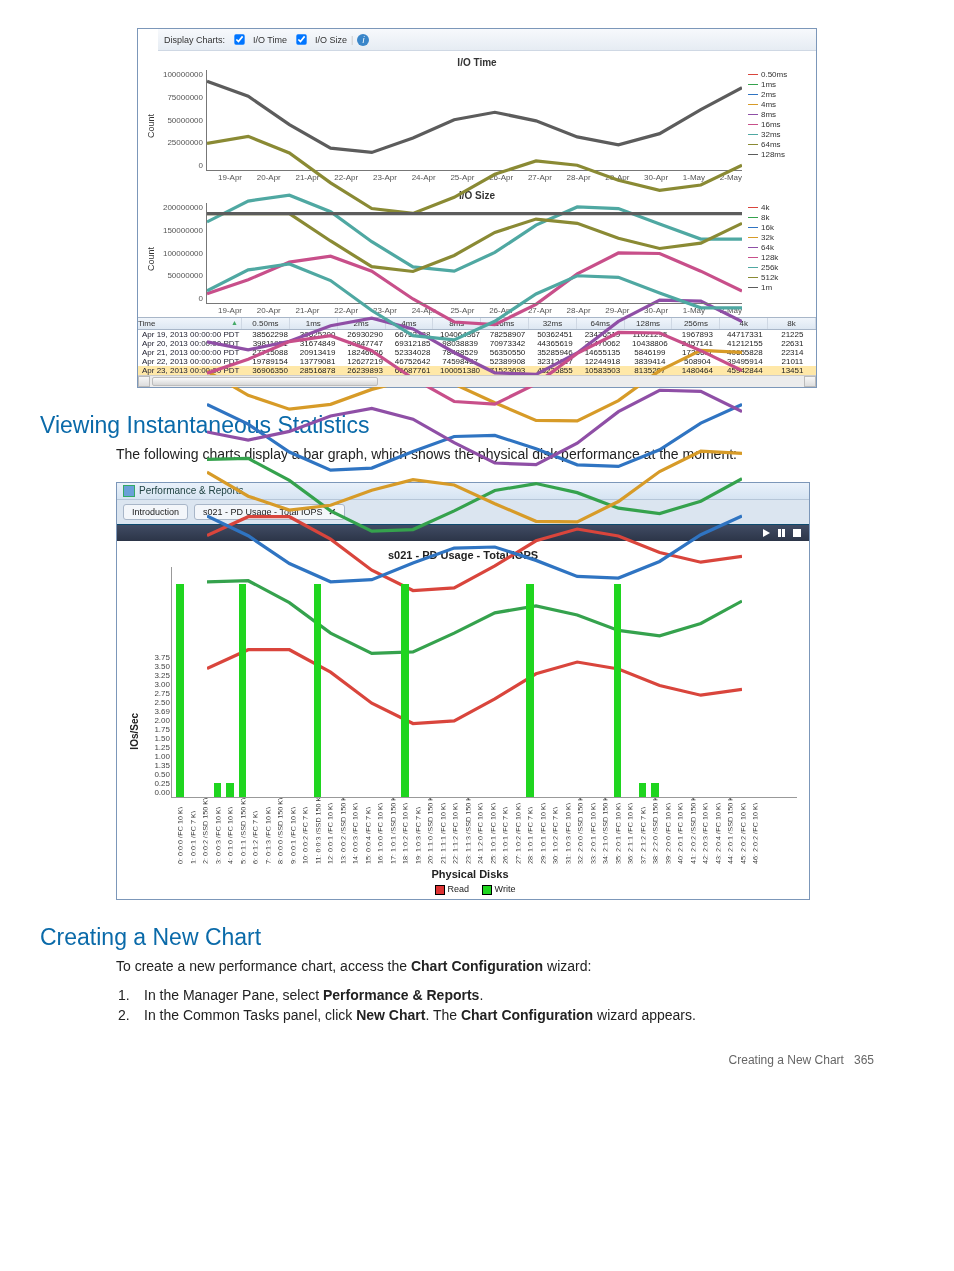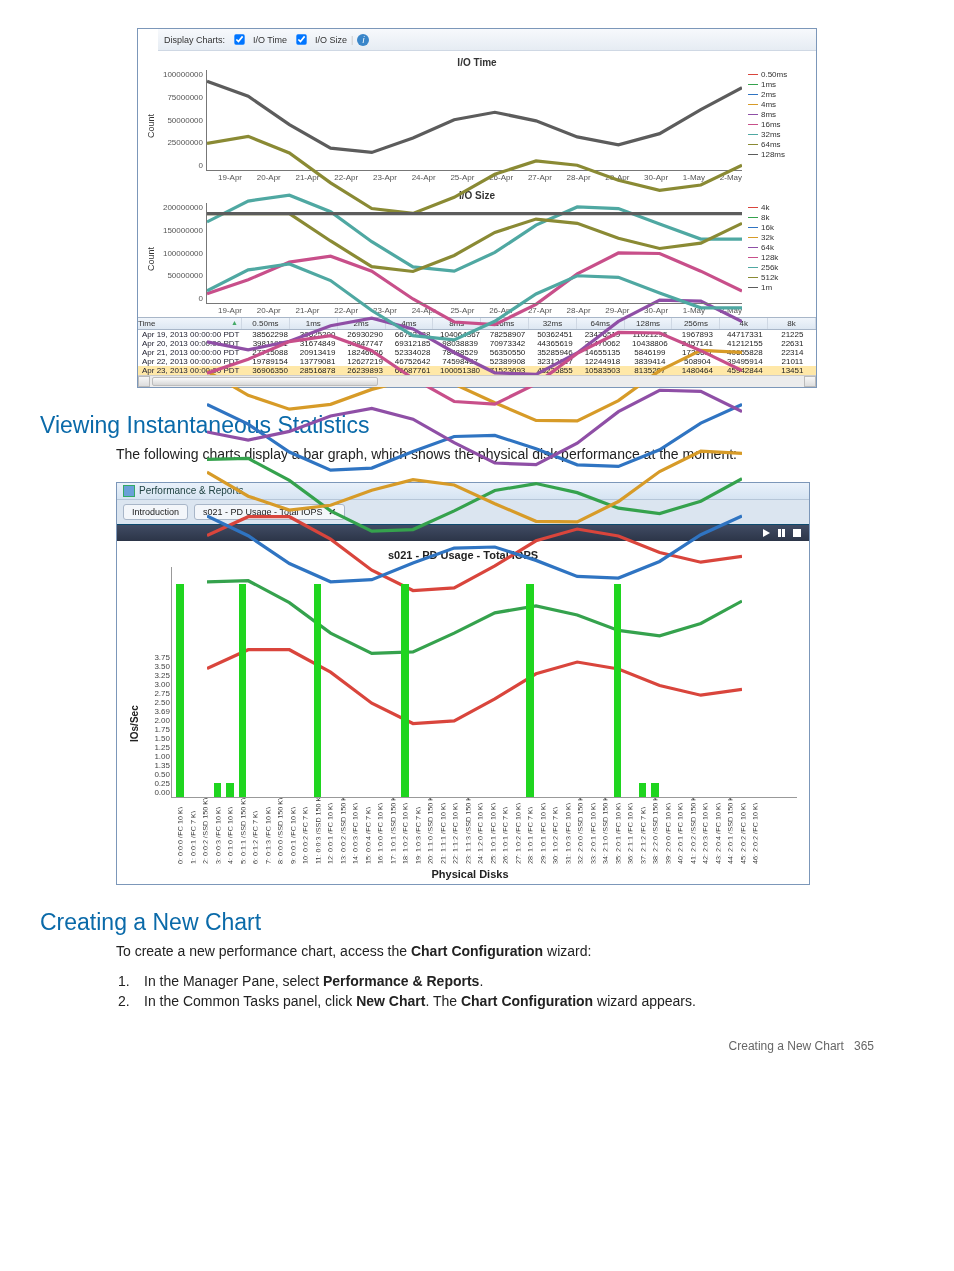--- a/index.html
+++ b/index.html
@@ -644,20 +644,24 @@
             <div class="xt">39: 2:0:0 (FC 10 K)</div>
             <div class="xt">40: 2:0:1 (FC 10 K)</div>
             <div class="xt">41: 2:0:2 (SSD 150 K)</div>
             <div class="xt">42: 2:0:3 (FC 10 K)</div>
             <div class="xt">43: 2:0:4 (FC 10 K)</div>
             <div class="xt">44: 2:0:1 (SSD 150 K)</div>
             <div class="xt">45: 2:0:2 (FC 10 K)</div>
             <div class="xt">46: 2:0:2 (FC 10 K)</div>
           </div>
         <div class="bar-xlabel">Physical Disks</div>
+        <div class="bar-legend">
+          <span class="sw read"></span><span>Read</span>
+          <span class="sw write"></span><span>Write</span>
+        </div>
       </div>
     </div>
   </div>
 </div>
 
 <h2 class="section-heading">Creating a New Chart</h2>
 <p class="body-para">
   <span>To create a new performance chart, access the </span><strong>Chart Configuration</strong><span> wizard:</span>
 </p>
 <ol class="steps" id="sec2-steps">

